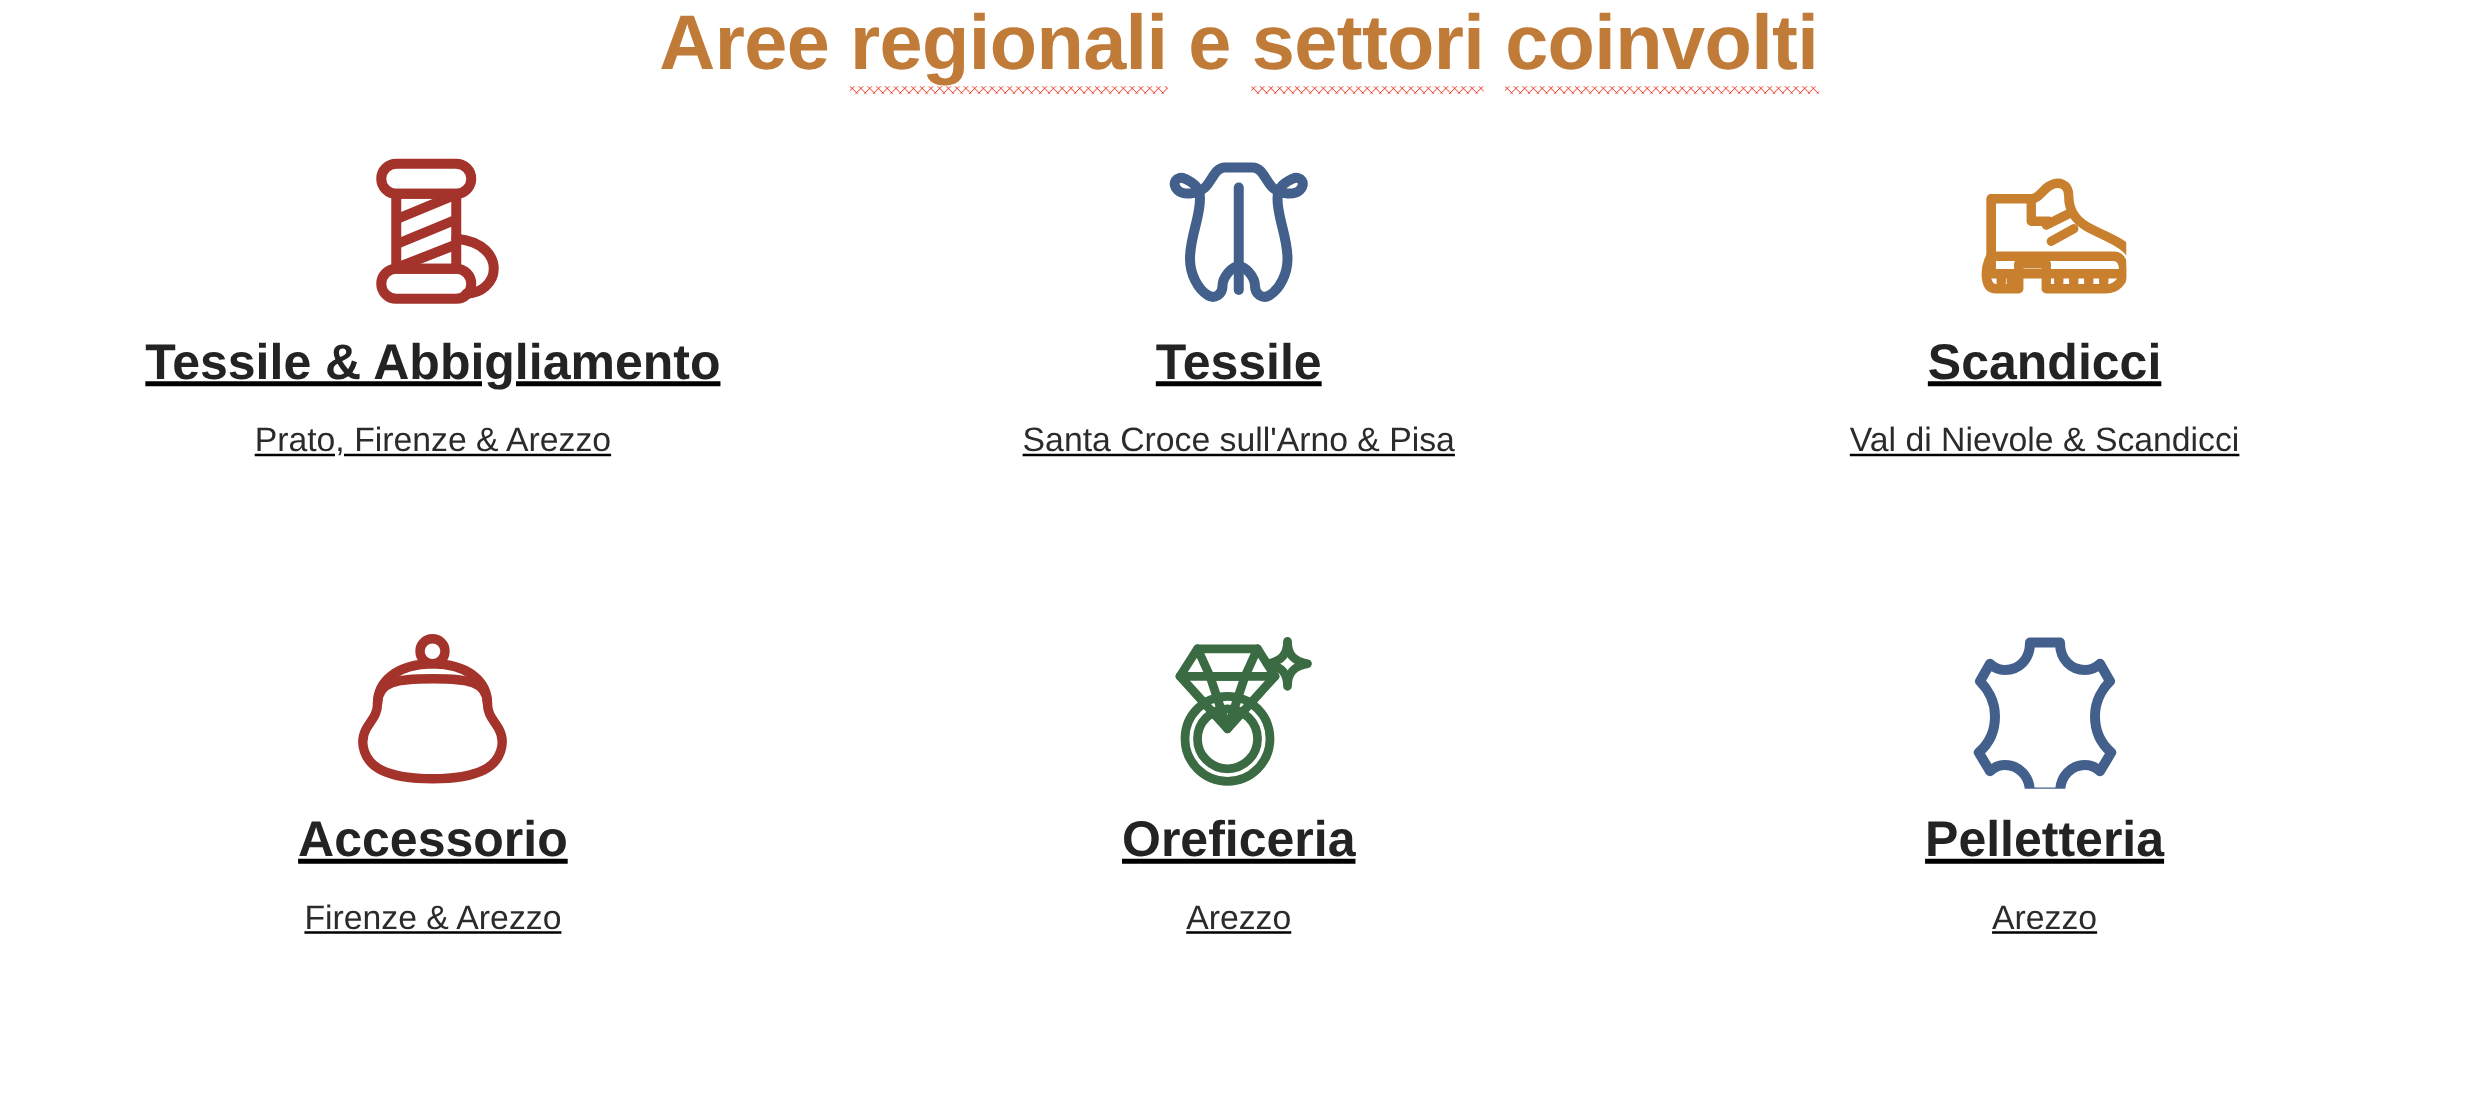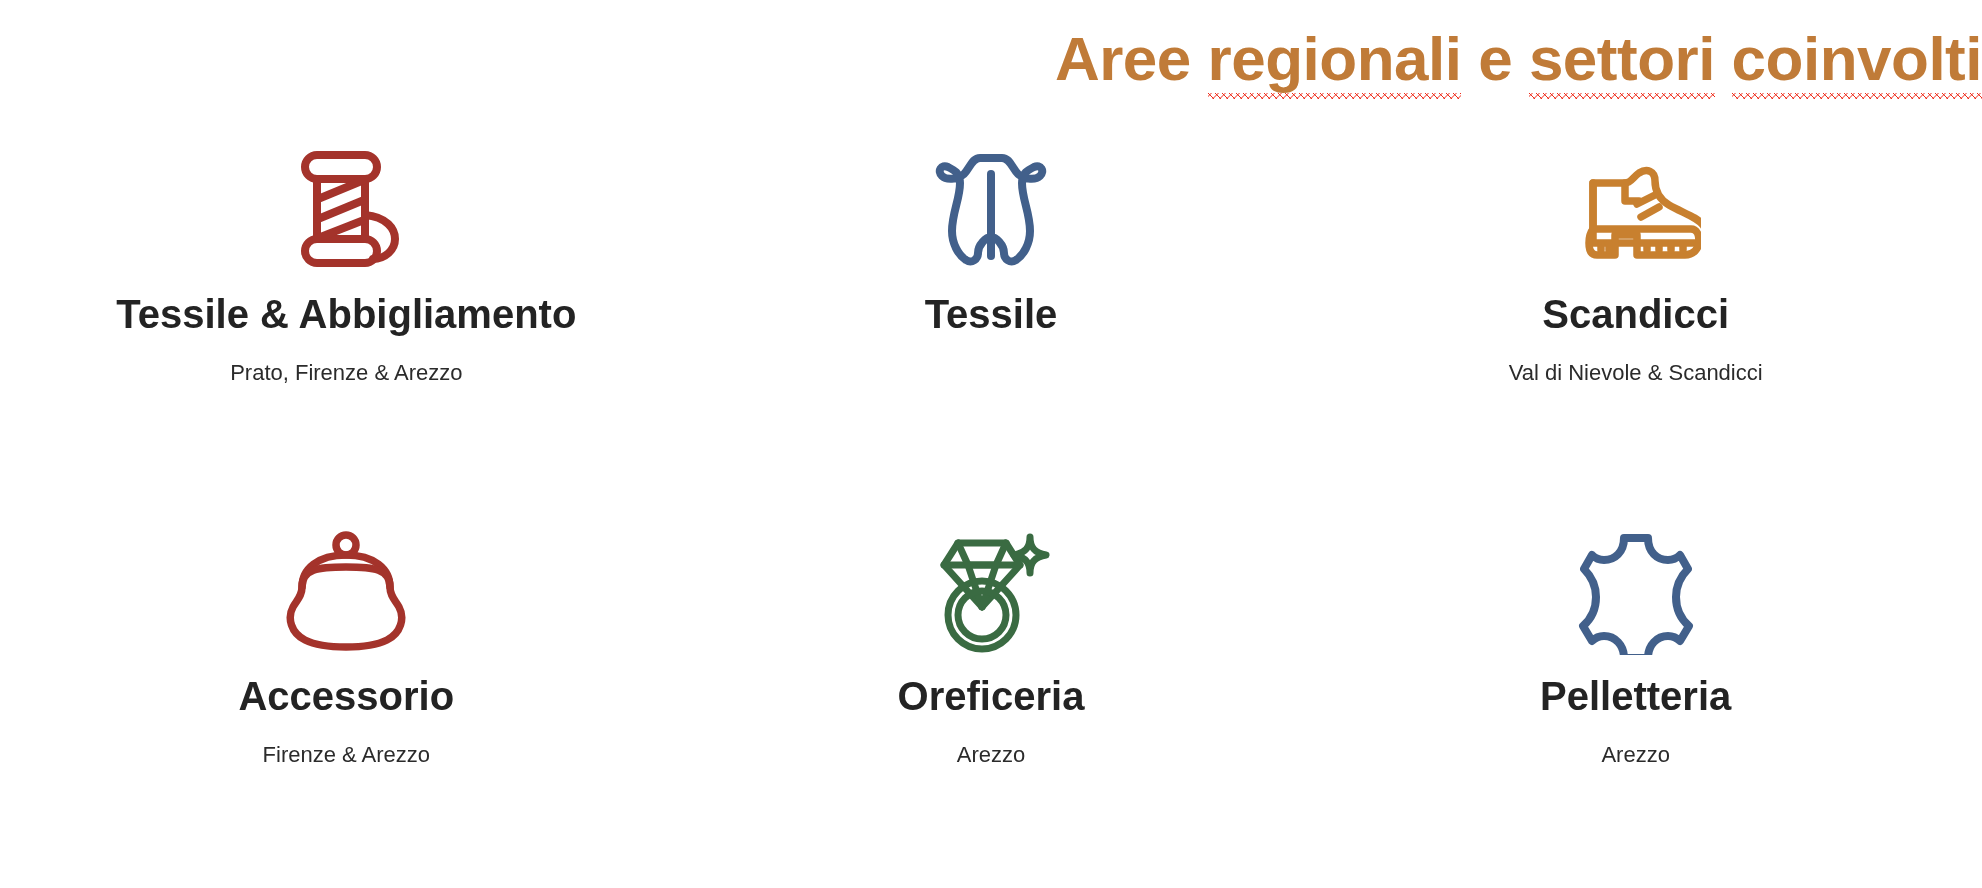--- a/index.html
+++ b/index.html
@@ -11,24 +11,23 @@
   }
   #page {
     position:relative;
     width:1982px; height:888px;
     background:#ffffff;
   }
 
   
   .title-wrap {
     width:100%;
-    text-align:right;
+    text-align:center;
     padding-top:4px;
     height:96px;
-    margin-top:24px;
   }
   .page-title {
     display:inline-block;
     font-size:62px;
     font-weight:700;
     letter-spacing:-0.5px;
     line-height:1.0;
     color:#C07B38;
     white-space:nowrap;
     position:relative;
@@ -53,20 +52,21 @@
   }
 
   
   .grid {
     display:grid;
     grid-template-columns:repeat(3, 1fr);
     grid-template-rows:repeat(2, 1fr);
     width:1982px;
     height:calc(888px - 96px);
     padding:0 24px 28px 24px;
+    text-decoration:underline;
   }
   .cell {
     display:flex;
     flex-direction:column;
     align-items:center;
     justify-content:flex-start;
     padding-top:18px;
   }
   .icon-box {
     width:150px;
@@ -79,21 +79,21 @@
   .sector-name {
     font-size:40px;
     font-weight:700;
     color:#232323;
     line-height:1.1;
     margin-top:14px;
     text-align:center;
     white-space:nowrap;
   }
   .sector-area {
-    font-size:22px;
+    font-size:27px;
     font-weight:400;
     color:#2b2b2b;
     line-height:1.2;
     margin-top:24px;
     text-align:center;
     white-space:nowrap;
   }
 </style>
 </head>
 <body>
@@ -129,20 +129,21 @@
     <div class="cell">
       <div class="icon-box">
         <svg width="118" height="130" viewBox="0 0 118 130" fill="none">
           <g stroke="#42608B" stroke-width="8" stroke-linecap="round" stroke-linejoin="round">
             <path d="M48 15 H70 c8 0 10 10 16 16 c7 6 18 6 22 2 c5 -5 1 -12 -6 -9 c-6 3 -12 6 -12 16 c0 16 8 30 8 48 c0 12 -6 24 -14 29 c-6 4 -12 -1 -12 -7 c0 -8 -8 -16 -13 -16 c-5 0 -13 8 -13 16 c0 6 -6 11 -12 7 c-8 -5 -14 -17 -14 -29 c0 -18 8 -32 8 -48 c0 -10 -6 -13 -12 -16 c-7 -3 -11 4 -6 9 c4 4 15 4 22 -2 c6 -6 8 -16 16 -16 Z"></path>
             <path d="M59 31 V113"></path>
           </g>
         </svg>
       </div>
       <div class="sector-name">Tessile</div>
+      <div class="sector-area">Santa Croce sull'Arno &amp; Pisa</div>
     </div>
 
     <div class="cell">
       <div class="icon-box">
         <svg width="130" height="118" viewBox="0 0 130 118" fill="none">
           <g stroke="#C8802F" stroke-width="7.5" stroke-linecap="round" stroke-linejoin="round">
             <path d="M22 34 H54 c6 0 8 -6 14 -10 c8 -5 16 -2 16 8 c0 10 4 18 14 24 c14 8 28 12 34 20 c6 8 4 18 -6 18 H22 Z"></path>
             <path d="M22 34 V80"></path>
             <path d="M22 80 H120 c6 0 8 6 8 12 c0 8 -6 14 -14 14 H66 V86 H44 v20 H26 c-6 0 -8 -5 -8 -12 c0 -9 4 -14 4 -14 Z"></path>
             <path d="M54 34 V52 h14"></path>

